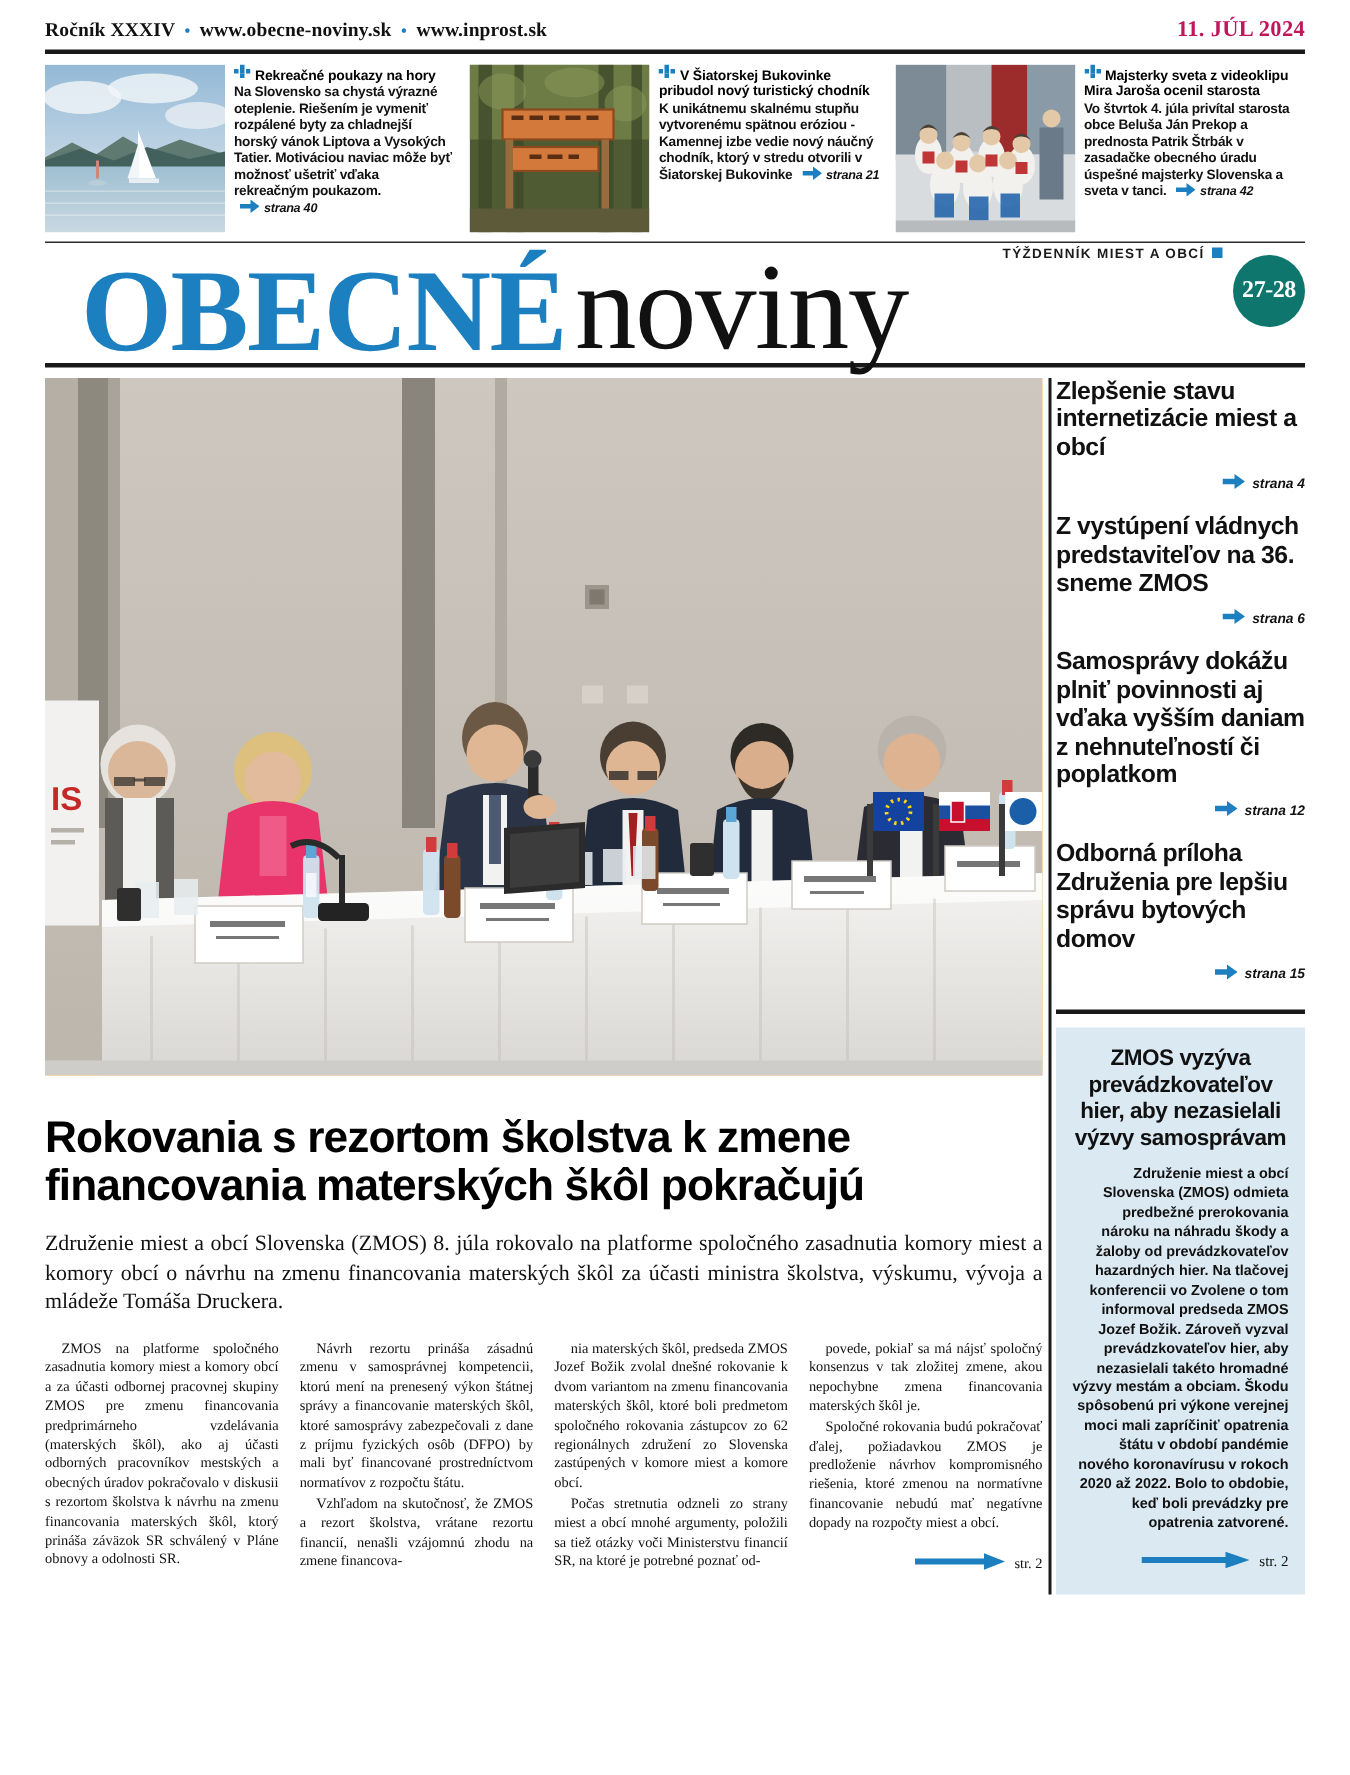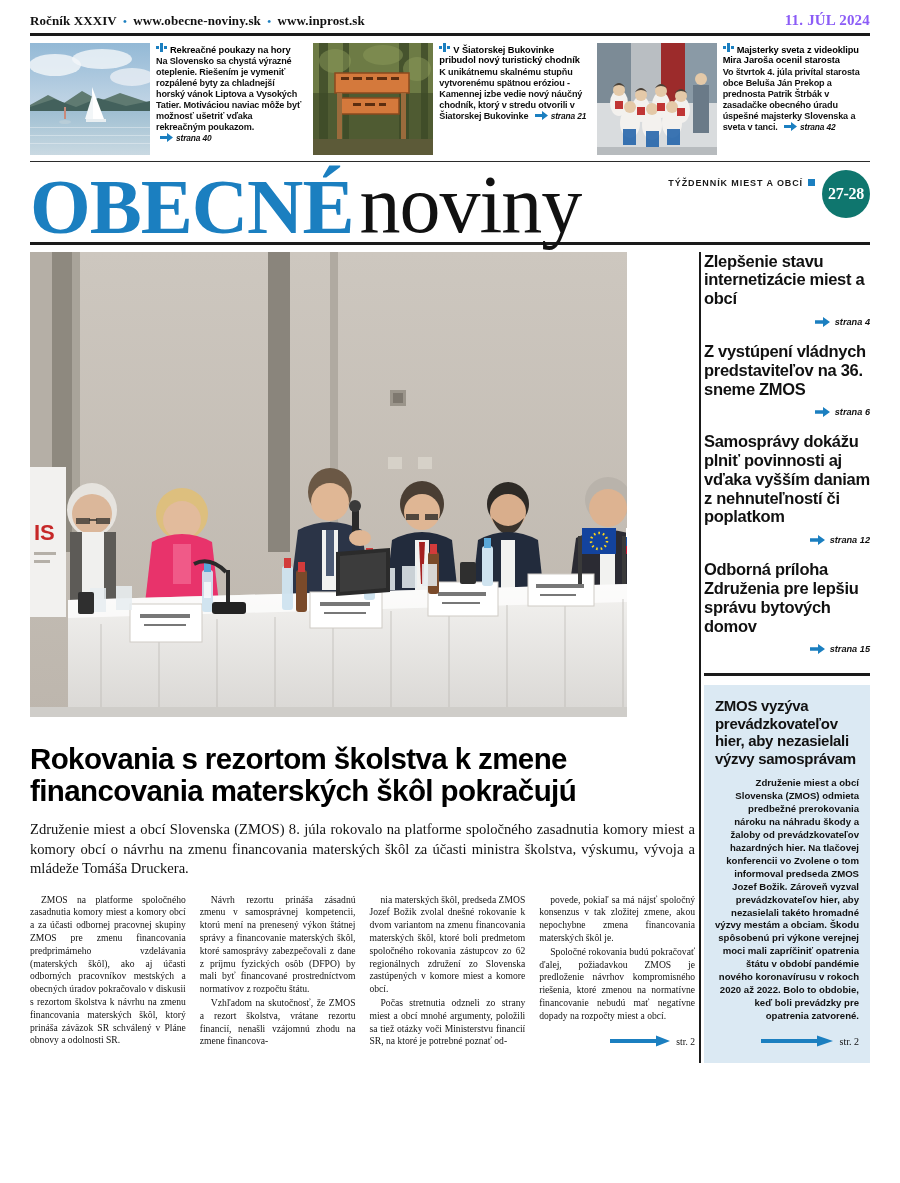--- a/index.html
+++ b/index.html
@@ -16,21 +16,21 @@
     display: flex; align-items: baseline; justify-content: space-between;
     padding: 12px 0 4px 0;
   }
   .topbar-left {
     font-family: "Liberation Serif", serif;
     font-weight: bold; font-size: 13px; color: #111; letter-spacing: .1px;
   }
   .topbar-left .dot { color: #1b7fc0; font-size: 11px; margin: 0 3px; }
   .topbar-right {
     font-family: "Liberation Serif", serif;
-    font-weight: bold; font-size: 15px; color: #8b5cf6; letter-spacing: .2px; margin-left: 20px;
+    font-weight: bold; font-size: 15px; color: #be185d; letter-spacing: .2px; margin-left: 20px;
   }
   .rule-dark { height: 2.5px; background: #1a1a1a; }
   .rule-thin { height: 1px; background: #2b2b2b; }
 
   
   .teasers { display: flex; gap: 10px; padding: 7px 0 6px 0; }
   .teaser { display: flex; gap: 6px; width: 33.33%; }
   .teaser-photo {
     width: 120px; height: 112px; flex: 0 0 120px;
     border: 0; overflow: hidden; position: relative;
@@ -53,28 +53,29 @@
     font-style: italic; font-weight: bold; font-size: 8.4px; color: #111;
   }
 
   
   .logoblock { position: relative; padding: 8px 0 2px 0; }
   .logo-row { display: flex; align-items: flex-end; position: relative; }
   .logo-obecne {
     font-family: "Liberation Serif", serif; font-weight: bold;
     font-size: 78px; color: #1b7fc0; line-height: .86;
     letter-spacing: -1px;
+    margin-left: 24px;
   }
   .logo-noviny {
     font-family: "Liberation Serif", serif; font-weight: normal;
     font-size: 82px; color: #111; line-height: .86; margin-left: 6px;
     letter-spacing: -1px;
   }
   .logo-tag {
-    position: absolute; right: 55px; top: 16px;
+    position: absolute; right: 55px; top: 2px;
     font-size: 9px; font-weight: bold; letter-spacing: .9px; color: #1a1a1a;
   }
   .logo-tag .sq {
     display: inline-block; width: 7px; height: 7px; background: #1b7fc0;
     margin-left: 5px; vertical-align: 0px;
   }
   .badge {
     position: absolute; right: 0px; bottom: 24px;
     width: 48px; height: 48px; border-radius: 50%;
     background: #0f766e; color: #fff;
@@ -87,21 +88,21 @@
   
   .content { display: flex; gap: 9px; padding-top: 7px; }
   .maincol { width: 665px; flex: 0 0 665px; }
   .sidecol { width: 166px; flex: 0 0 166px; position: relative; }
   .side-rule-left {
     position: absolute; left: -5px; top: 0; bottom: 0; width: 2px; background: #1a1a1a;
   }
 
   
   .hero {
-    width: 597px; height: 465px; position: relative; overflow: hidden;
+    width: 665px; height: 465px; position: relative; overflow: hidden;
     background: #fdba74;
   }
   .caption {
     font-family: "Liberation Serif", serif; font-style: italic;
     font-weight: bold; font-size: 8.6px; line-height: 1.45; color: #111;
     padding: 7px 0 0 0;
   }
 
   
   .headline {
@@ -139,20 +140,21 @@
     font-style: italic; font-weight: bold; font-size: 9.2px; color: #111;
   }
   .side-sep { height: 2.5px; background: #1a1a1a; margin: 4px 0 9px 0; }
 
   .zmosbox {
     background: #dbe9f3; padding: 12px 11px 12px 11px;
   }
   .zmos-title {
     font-size: 15px; font-weight: bold; line-height: 1.17; color: #111;
     letter-spacing: -.3px;
+    text-align: center;
   }
   .zmos-body {
     font-size: 9.6px; font-weight: bold; line-height: 1.35; color: #111;
     margin-top: 10px;
     text-align: right;
   }
   .zmos-ref { display: flex; align-items: center; justify-content: flex-end; gap: 7px; margin-top: 10px; }
   .zmos-ref .lbl { font-family: "Liberation Serif", serif; font-size: 10px; color: #111; }
 </style>
 </head>

